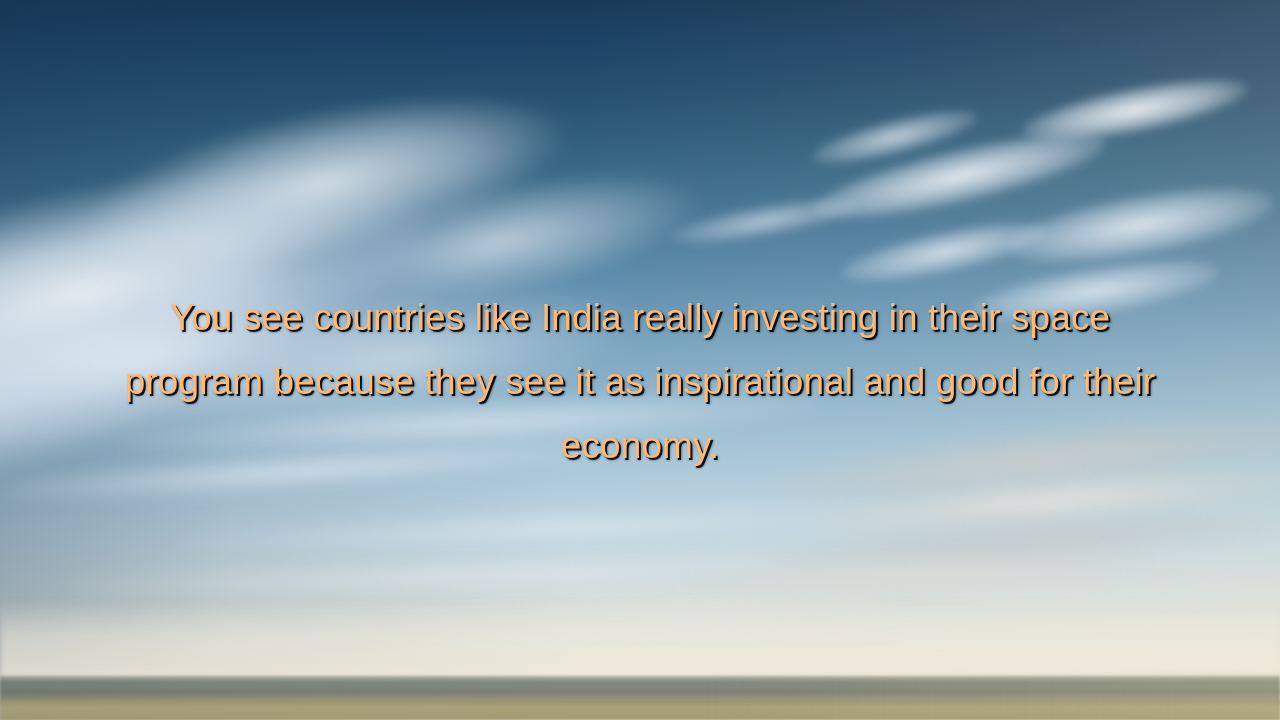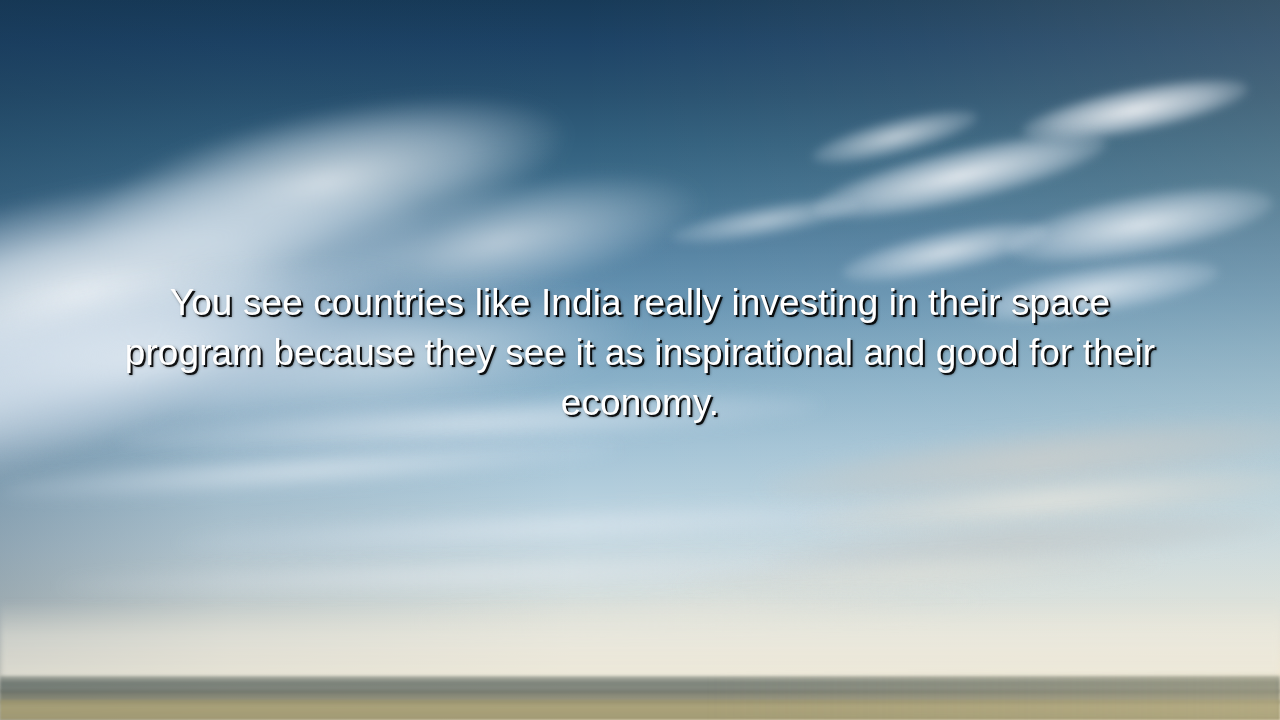--- a/index.html
+++ b/index.html
@@ -179,24 +179,24 @@
   
   .quote-wrap {
     position: absolute;
     left: 0; right: 0;
     top: 278px;
     text-align: center;
     padding: 0 110px;
     box-sizing: border-box;
   }
   .quote-text {
-    margin: 0;
+    margin: 8px;
     font-size: 37px;
-    line-height: 50px;
-    color: #ffffff;
+    line-height: 64px;
+    color: #fdba74;
     font-weight: 400;
     letter-spacing: 0.1px;
     text-shadow:
        2px 2px 0px rgba(0,0,0,0.88),
        2px 2px 3px rgba(0,0,0,0.55);
     white-space: pre-wrap;
   }
   .author {
     margin: 0;
     position: absolute;

